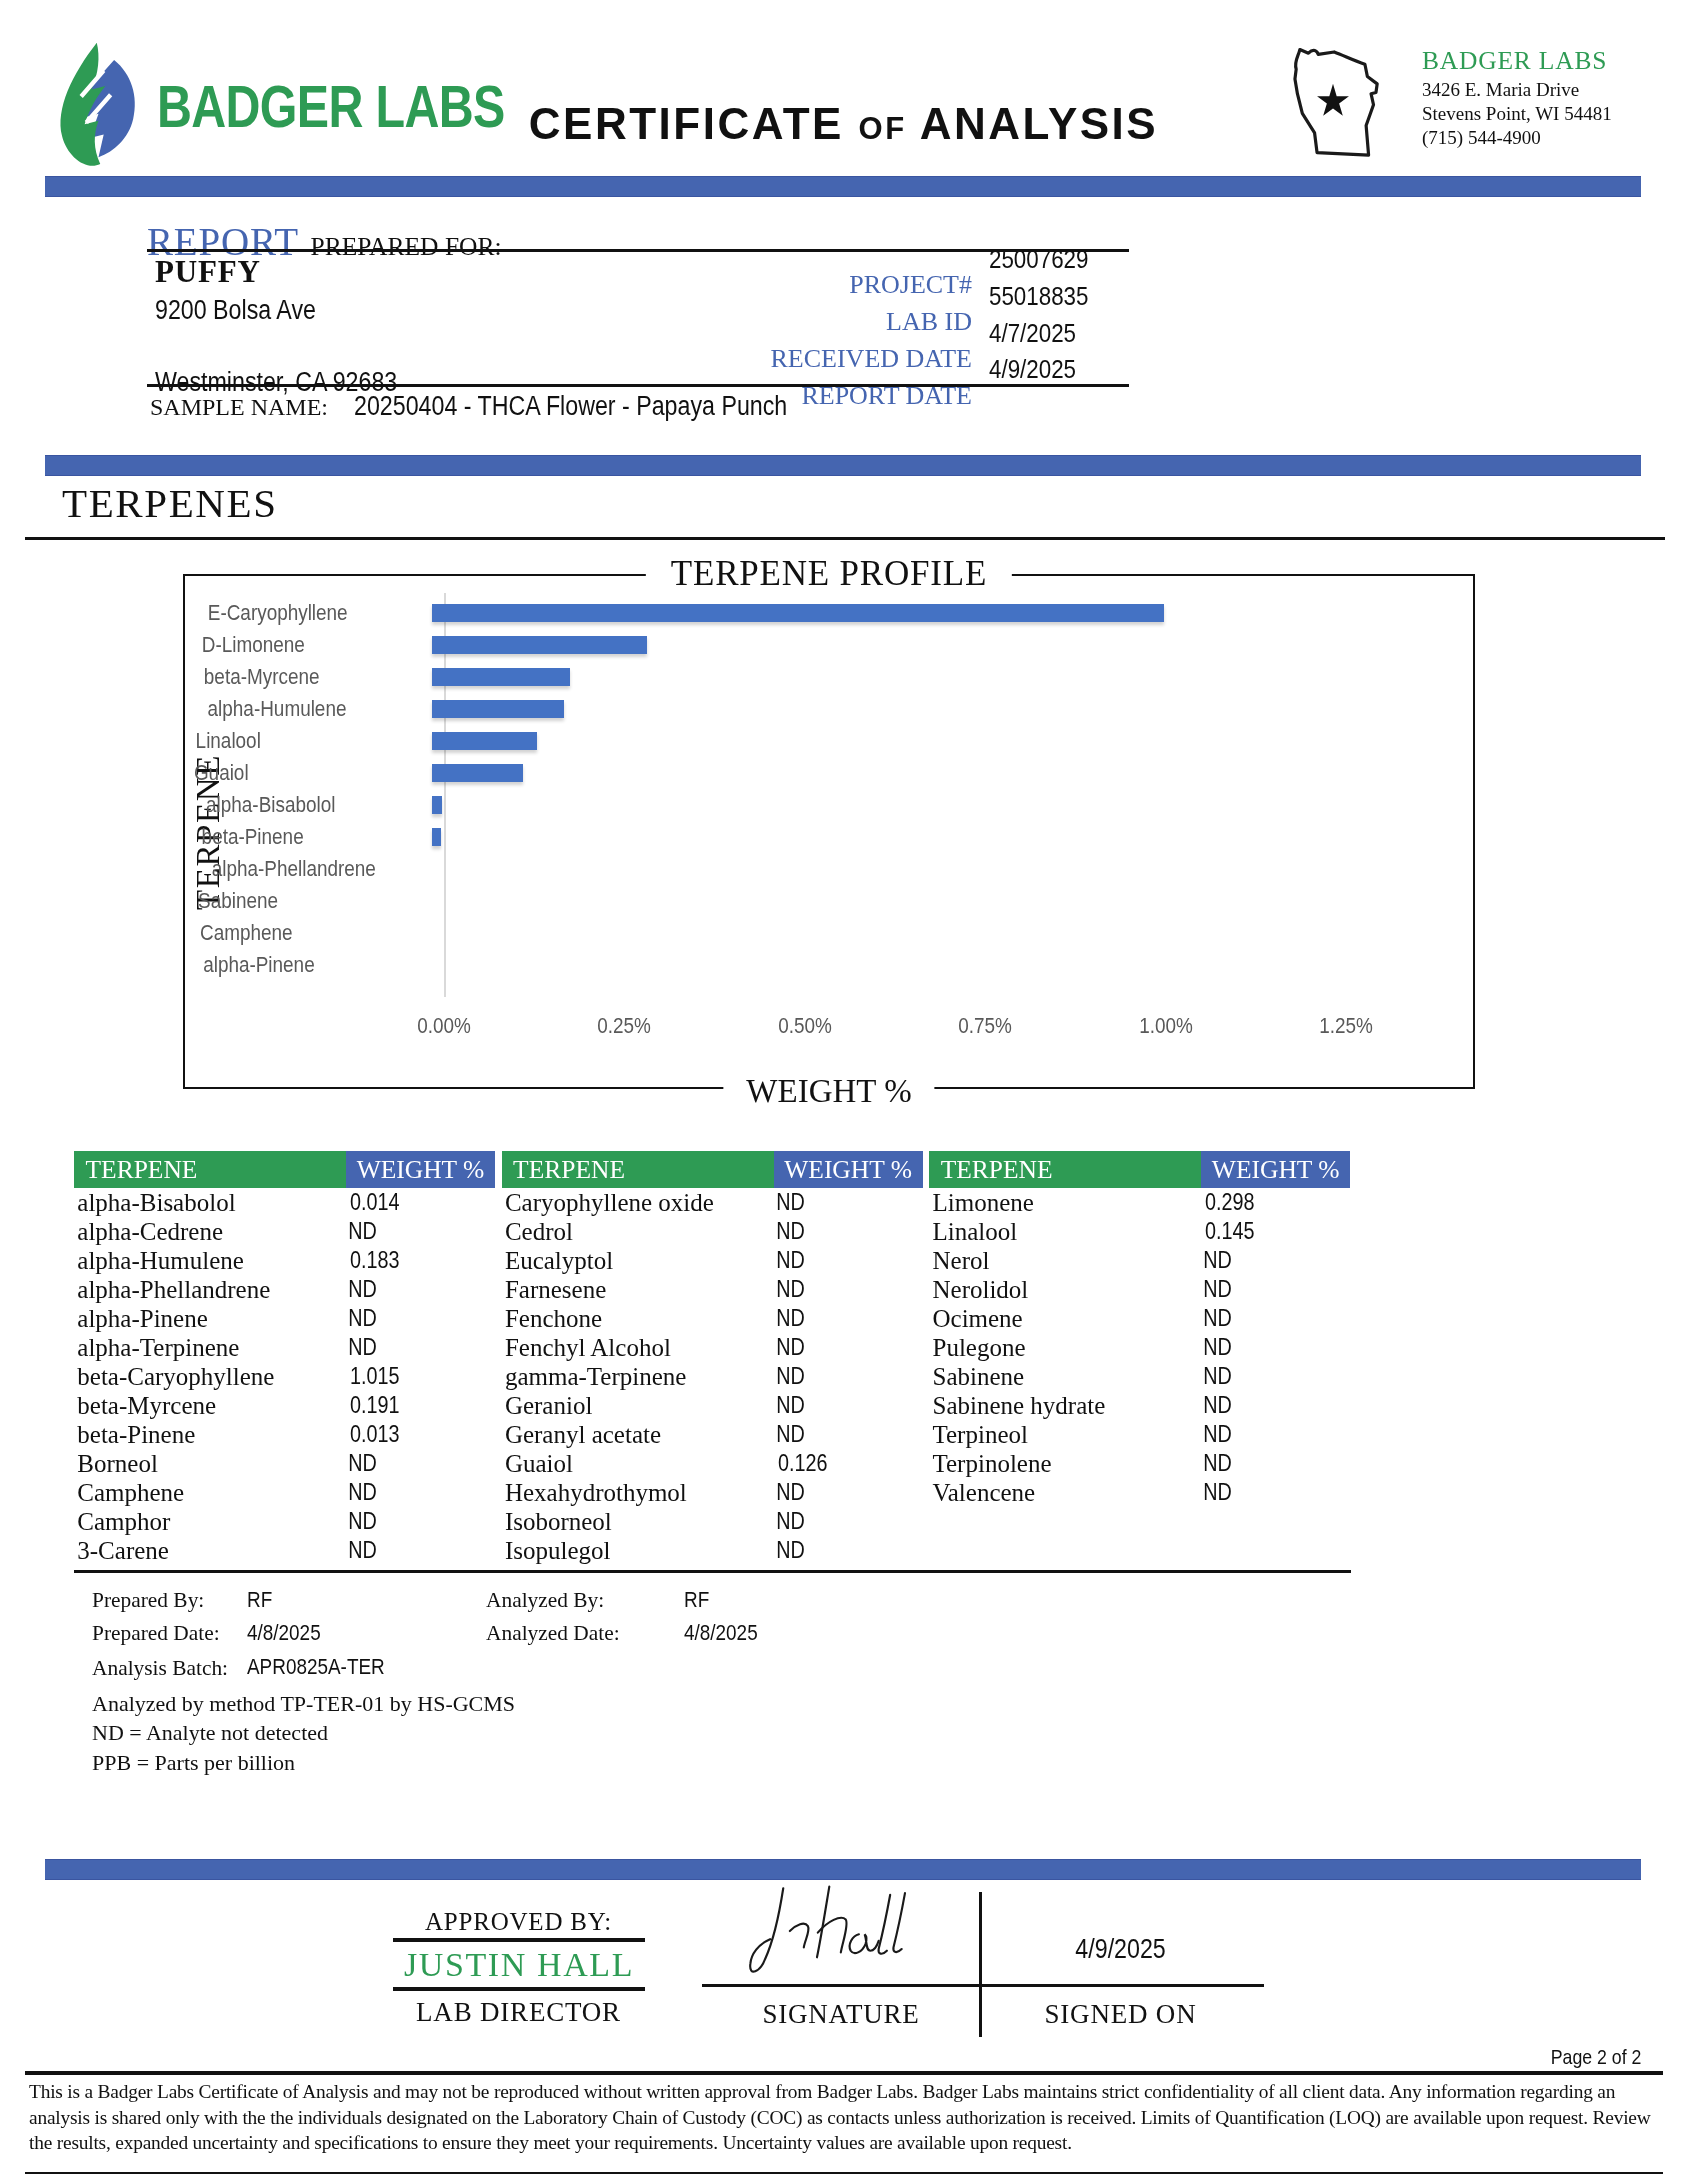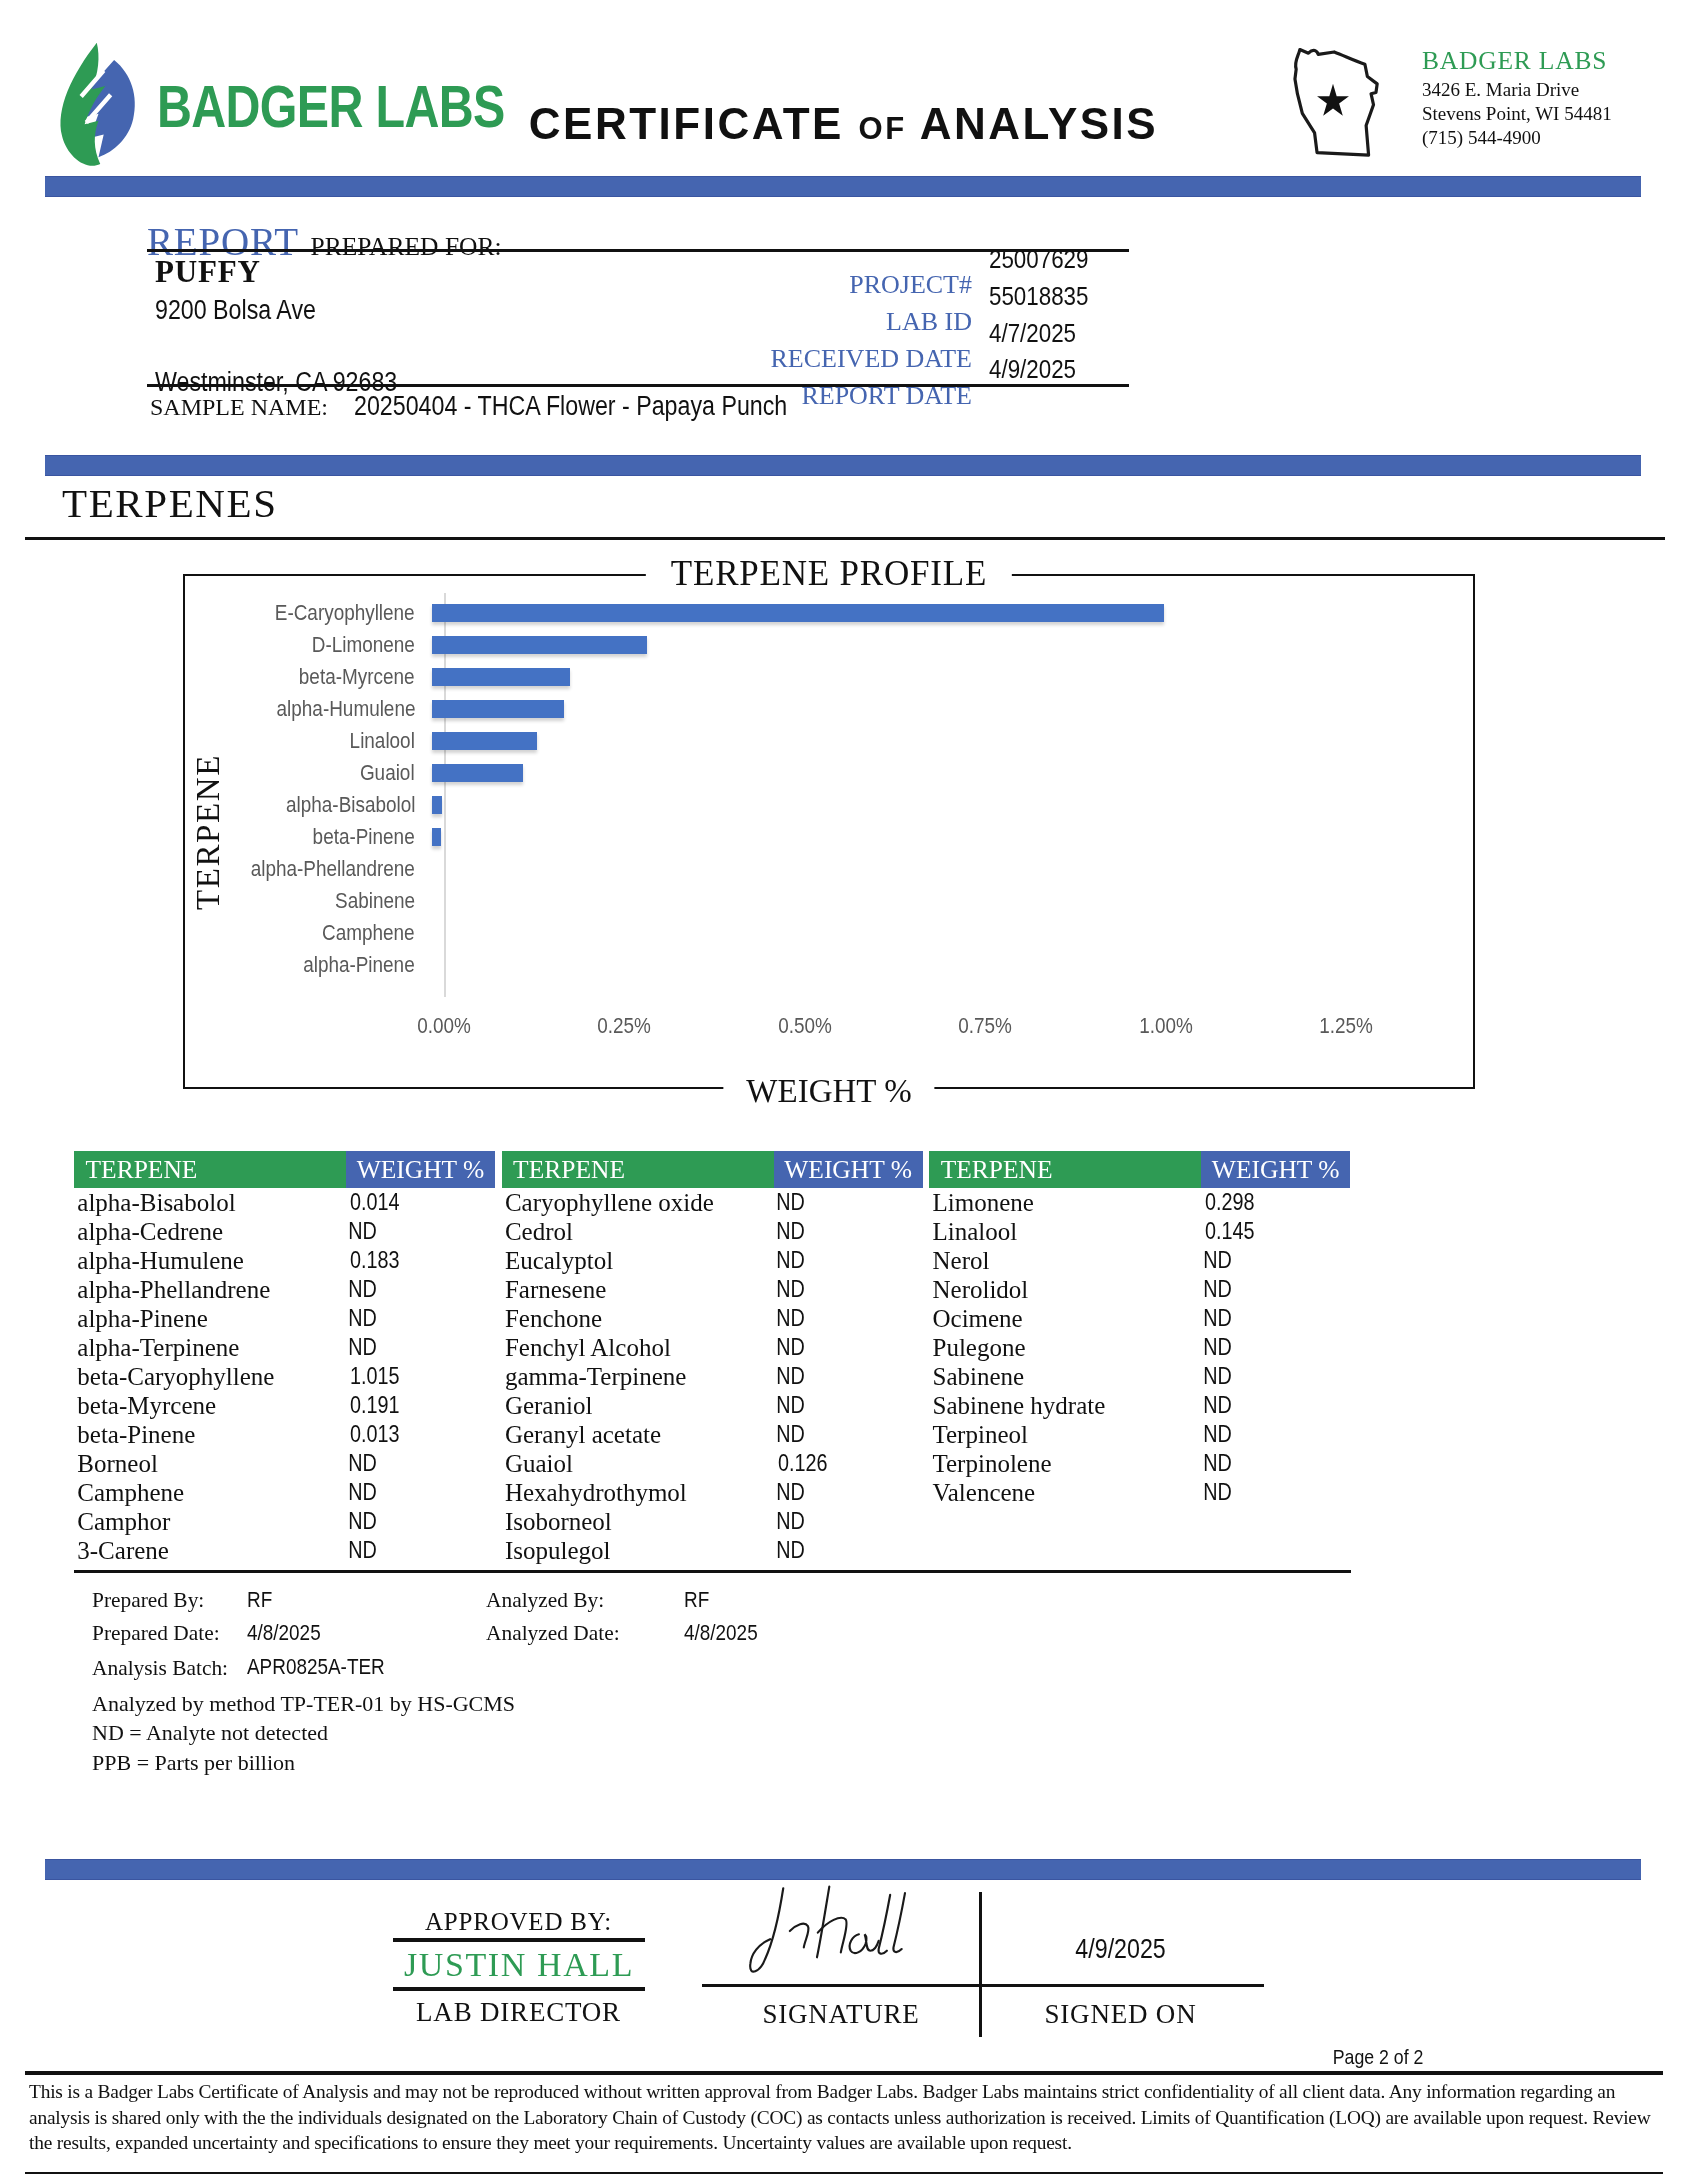--- a/index.html
+++ b/index.html
@@ -43,21 +43,21 @@
   
   .chartbox{left:183px;top:574px;width:1292px;height:515px;border:2.5px solid var(--ink);}
   .chart-title{position:absolute;top:-22px;left:50%;transform:translateX(-50%);background:#fff;
                padding:0 25px;font-size:35px;letter-spacing:0.8px;white-space:nowrap;}
   .xlab{position:absolute;bottom:-23px;left:50%;transform:translateX(-50%);background:#fff;
         padding:0 23px;font-size:33px;white-space:nowrap;}
   .ylab{position:absolute;left:5px;top:50%;transform:translate(0,-50%);writing-mode:vertical-rl;}
   .ylab span{display:inline-block;transform:rotate(180deg);font-size:33px;letter-spacing:1.6px;}
   .plot{position:absolute;left:0;top:21.4px;right:5px;}
   .chart-row{display:flex;height:32px;align-items:center;}
-  .cat{width:247px;text-align:right;padding-right:17px;color:var(--gray);
+  .cat{width:247px;padding-right:17px;color:var(--gray);
        font-family:"Liberation Sans",sans-serif;font-size:22px;}
   .bartrack{flex:1;position:relative;height:100%;}
   .bar{position:absolute;left:0;top:6.6px;height:18px;background:var(--barblue);box-shadow:0 3.3px 3.3px rgba(0,0,0,.18);}
   .zeroline{position:absolute;left:259px;top:16.5px;width:1.6px;height:404px;background:#d9d9d9;}
   .ticks{position:absolute;left:259px;top:437px;height:33px;right:0;}
   .tick{position:absolute;transform:translateX(-50%);color:var(--gray);
         font-family:"Liberation Sans",sans-serif;font-size:22px;}
 
   
   .terp-table{left:74px;top:1151px;display:flex;gap:6.6px;}
@@ -76,21 +76,21 @@
 
   
   .appr-label{left:395px;width:247px;text-align:center;top:1908px;font-size:25px;letter-spacing:0.8px;}
   .appr-name{left:375px;width:288px;text-align:center;top:1946px;font-size:34px;color:var(--green);letter-spacing:1.6px;}
   .appr-title{left:395px;width:247px;text-align:center;top:1997px;font-size:27px;letter-spacing:0.8px;}
   .sig-caption{left:709px;width:264px;text-align:center;top:1999px;font-size:27px;letter-spacing:0.8px;}
   .signedon-caption{left:997px;width:247px;text-align:center;top:1999px;font-size:27px;letter-spacing:0.8px;}
   .signed-date{left:997px;width:247px;text-align:center;top:1934px;font-size:27px;}
 
   
-  .page-label{left:1318px;width:323px;top:2045px;font-size:20.6px;}
+  .page-label{left:1318px;width:323px;top:2045px;text-align:right;font-size:20.6px;}
   .disclaimer{left:29px;top:2079px;width:1633px;font-size:19.4px;line-height:1.32;letter-spacing:-0.2px;}
 </style>
 </head>
 <body>
 
 <div class="page">
 
   <svg class="abs" style="left:46px;top:41px" width="105" height="130" viewBox="0 0 120 150">
     <path d="M78,22 C98,38 106,64 100,90 C95,112 78,128 60,134 L66,108 L50,112 L60,84 L44,88 L58,58 L44,60 Z" fill="#4565b0"></path>
     <path d="M58,2 C30,38 10,78 18,110 C24,134 46,150 62,142 C54,124 54,108 60,92 L44,96 C50,78 58,64 68,52 L52,56 C60,38 62,18 58,2 Z" fill="#2e9b54"></path>

